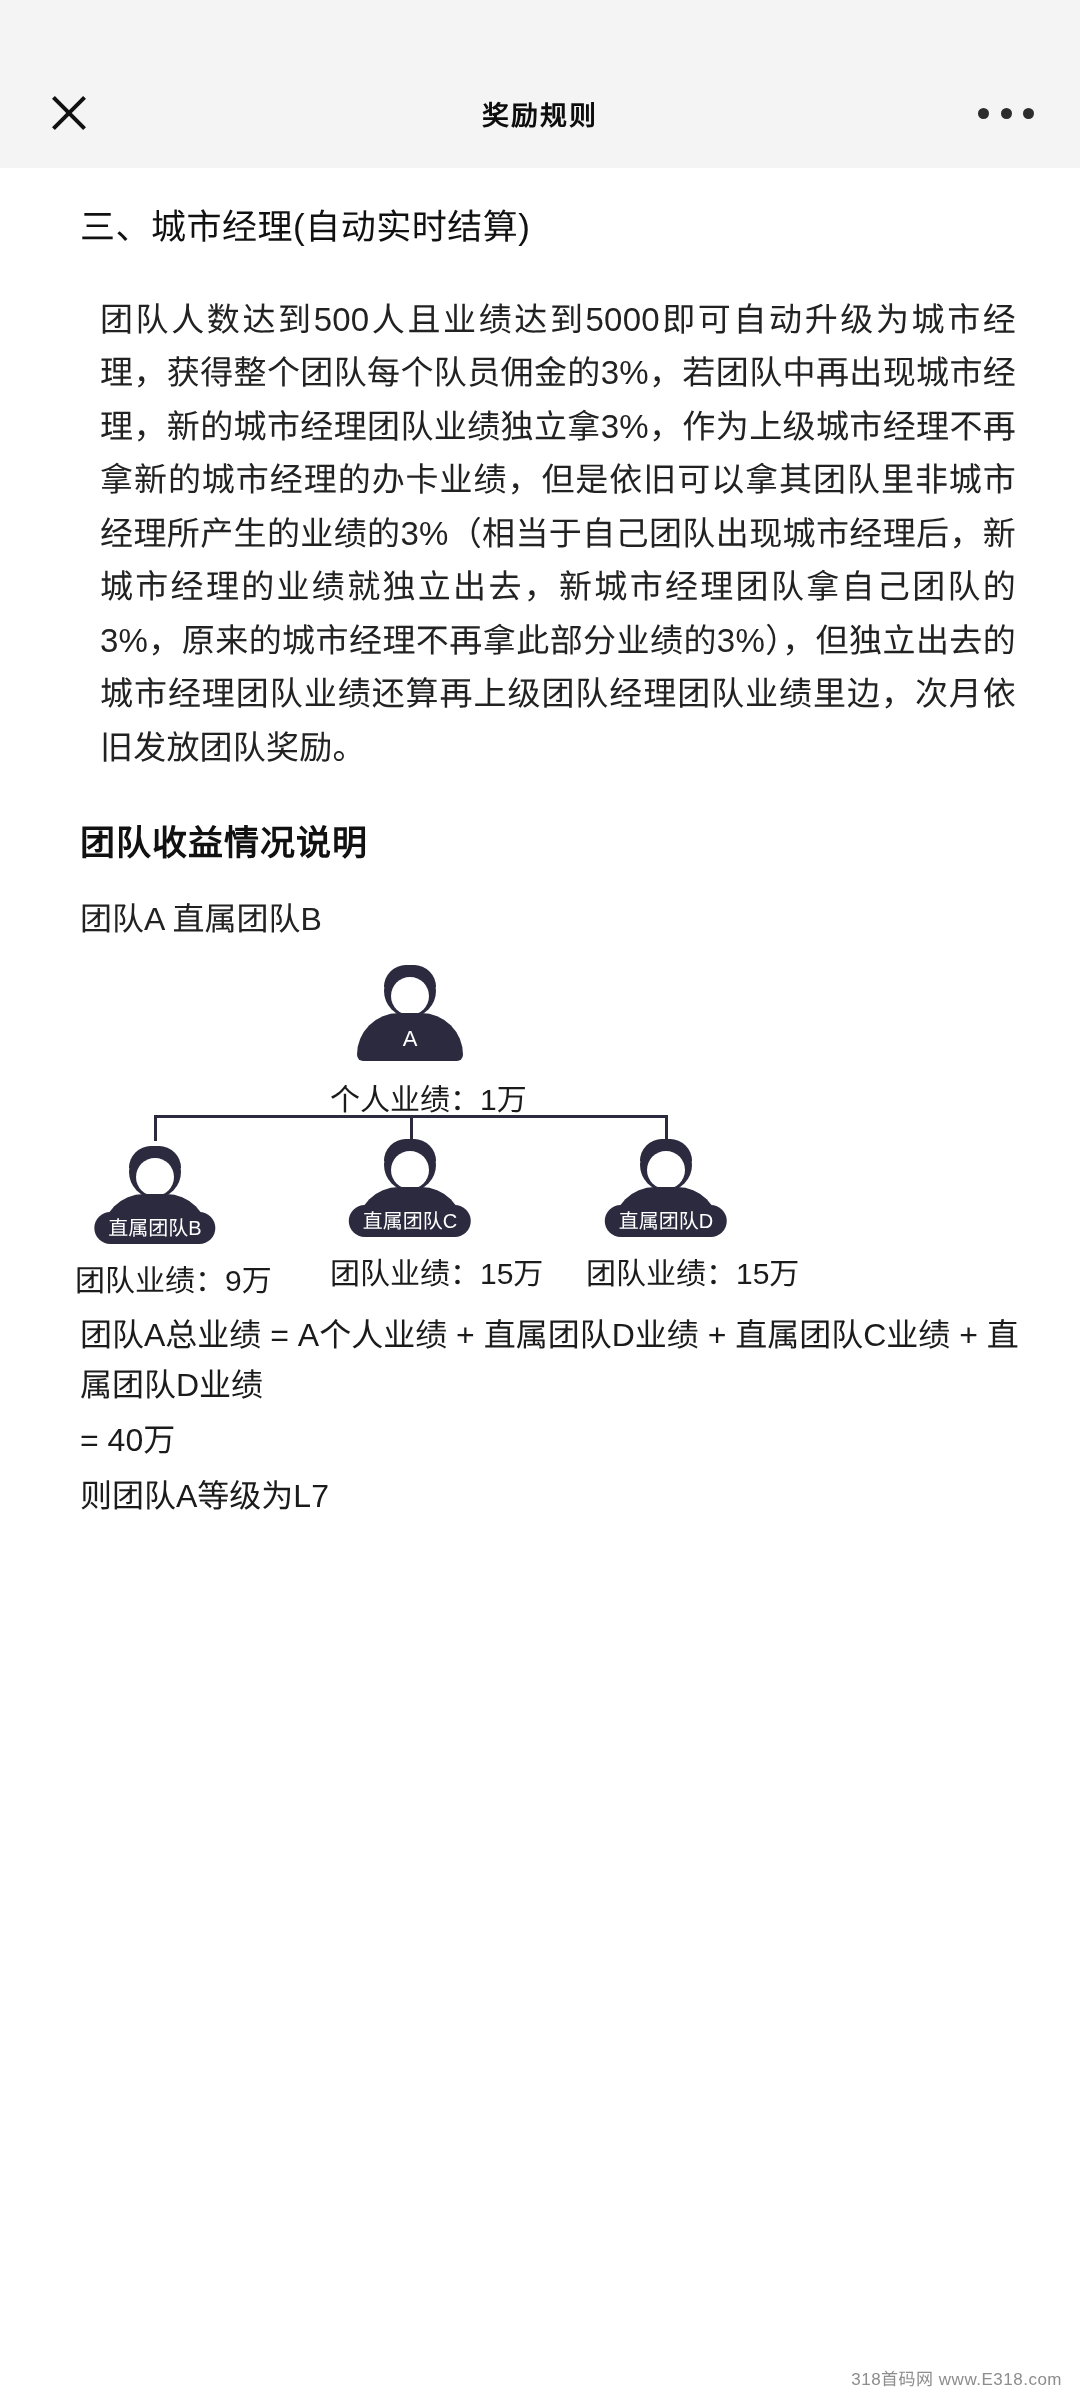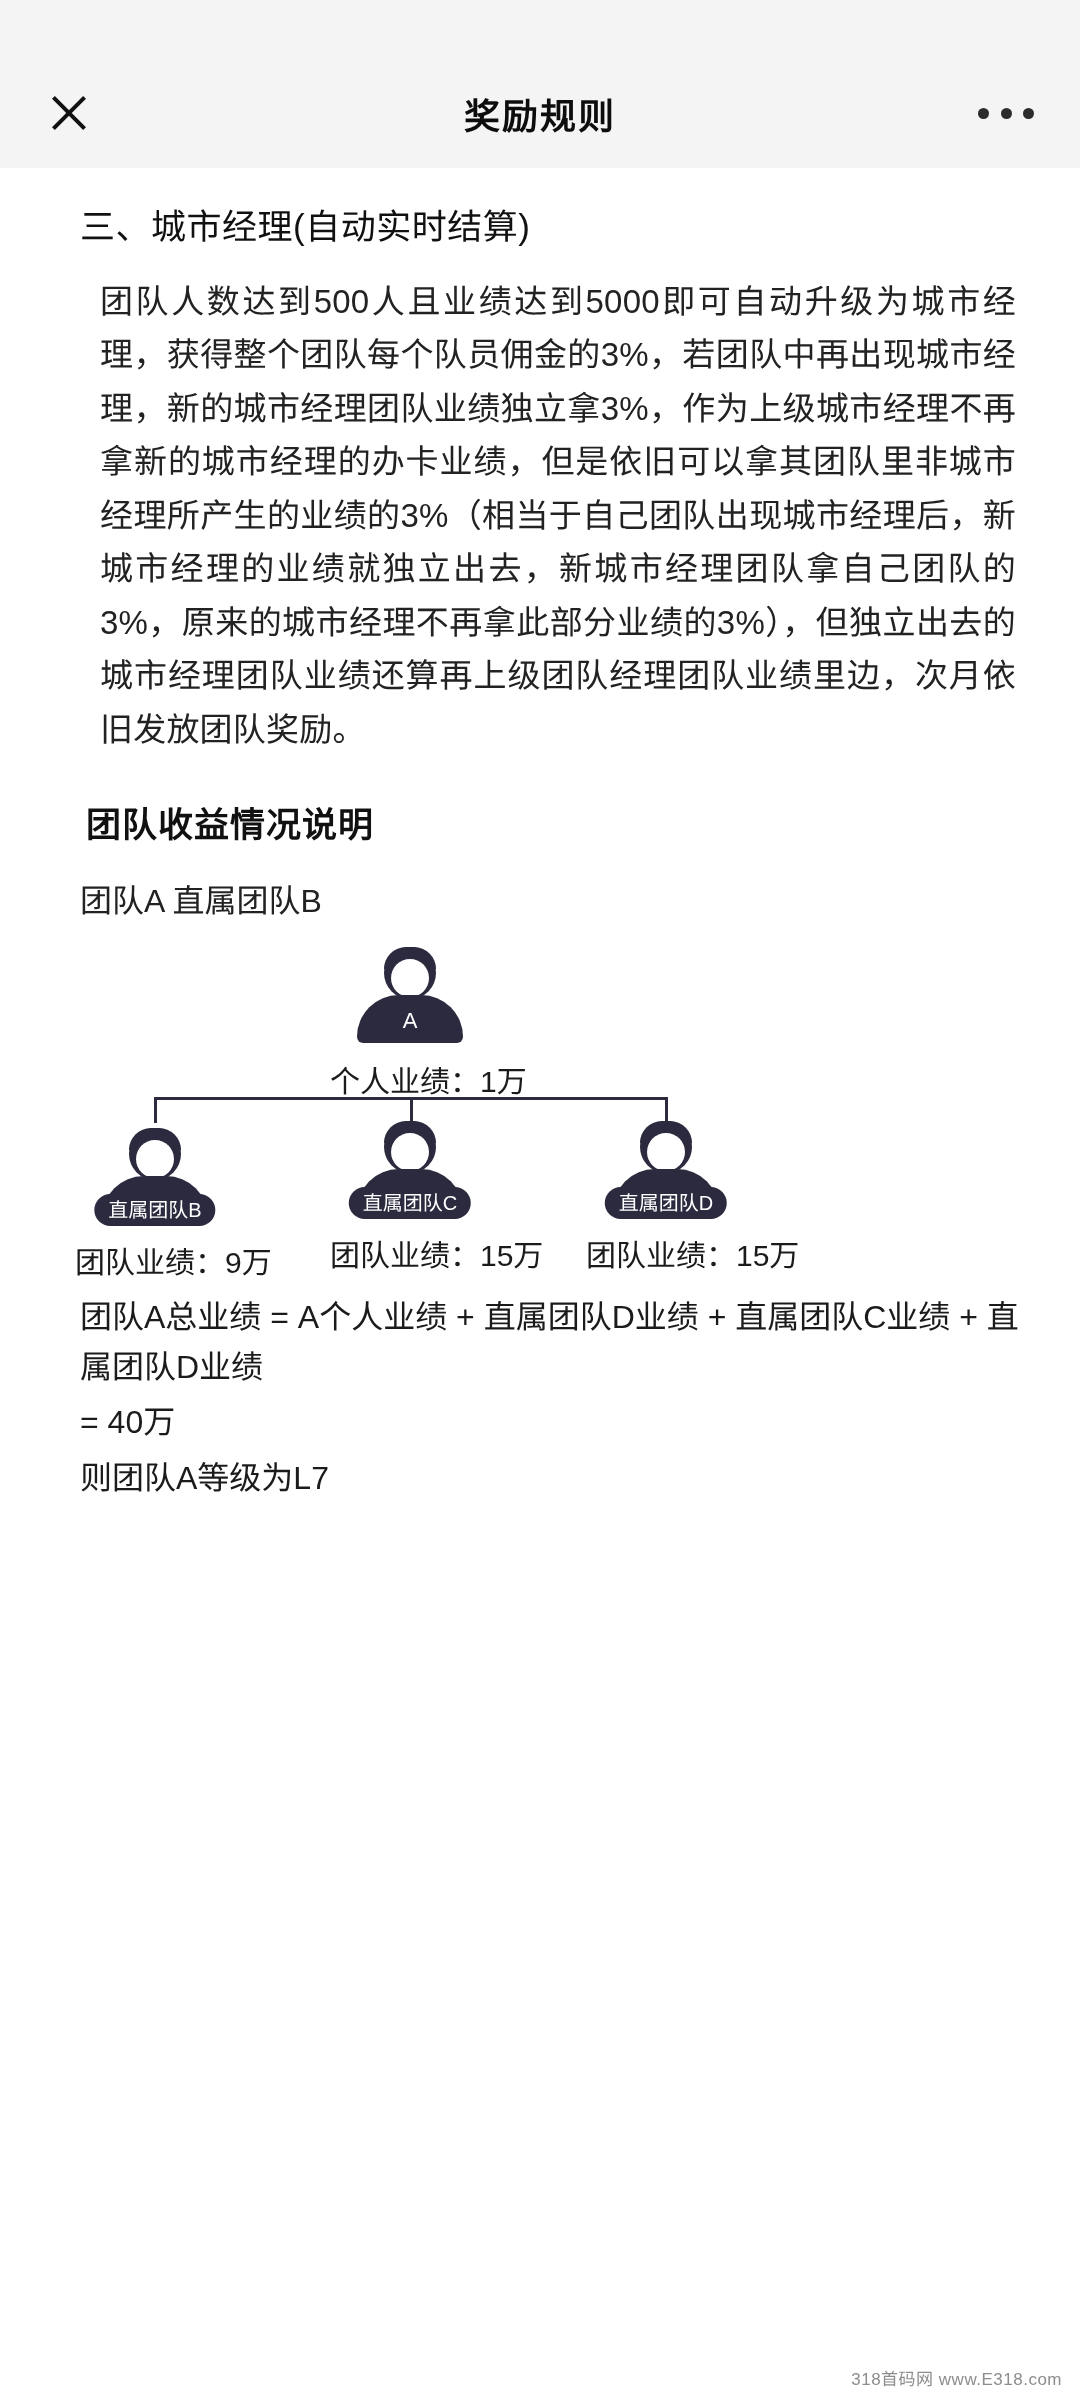--- a/index.html
+++ b/index.html
@@ -29,21 +29,21 @@
     justify-content: space-between;
     padding: 0 46px;
     box-sizing: border-box;
     position: relative;
   }
   .appbar-title {
     position: absolute;
     left: 0;
     right: 0;
     text-align: center;
-    font-size: 36px;
+    font-size: 27px;
     font-weight: bold;
     color: #0d0d0d;
     letter-spacing: 2px;
     pointer-events: none;
   }
   .close-icon {
     width: 46px;
     height: 46px;
     position: relative;
     z-index: 2;
@@ -87,30 +87,30 @@
     font-size: 35px;
     font-weight: normal;
     margin: 30px 0 0 22px;
     color: #111;
     letter-spacing: 0.5px;
   }
   p.para {
     font-size: 33px;
     line-height: 1.62;
     color: #222;
-    margin: 26px 0 0 0;
+    margin: 44px 0 0 0;
     padding-left: 42px;
     padding-right: 6px;
     text-align: justify;
     letter-spacing: 0.2px;
   }
   h3.sub-title {
     font-size: 35px;
     font-weight: bold;
-    margin: 40px 0 0 28px;
+    margin: 40px 0 0 22px;
     color: #111;
     letter-spacing: 1px;
   }
   p.subline {
     font-size: 32px;
     color: #222;
     margin: 28px 0 0 0;
     padding-left: 22px;
   }
 

